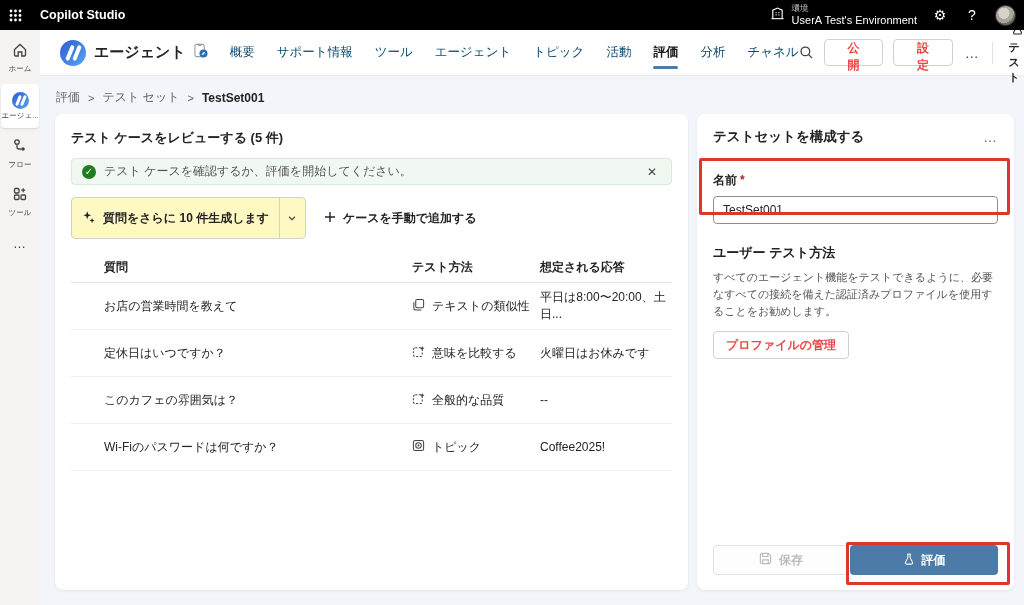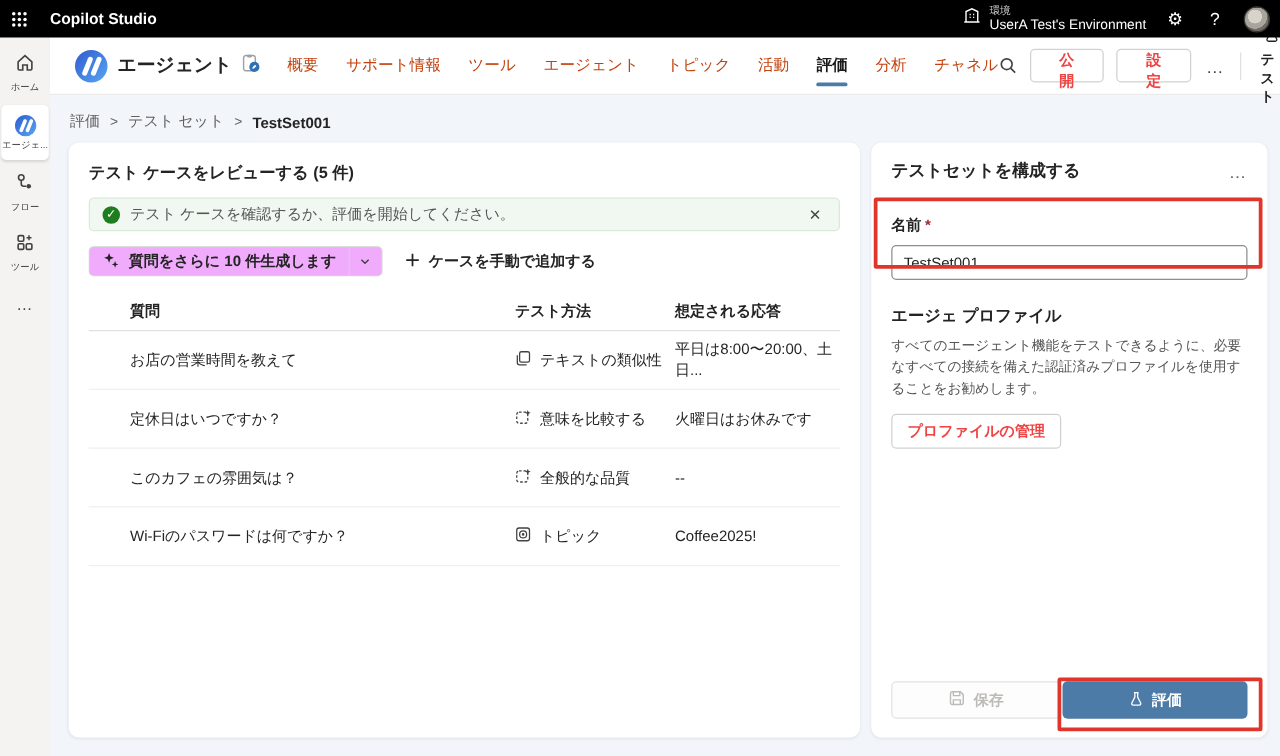--- a/index.html
+++ b/index.html
@@ -27,21 +27,21 @@
   .side-more { margin-top:8px; font-size:13px; color:#424242; letter-spacing:1px; cursor:pointer; }
 
   
   .appheader { position:absolute; left:40px; top:30px; width:984px; height:46px; background:#fff; border-bottom:1px solid #ebebeb; display:flex; align-items:center; padding:0 14px 0 20px; z-index:10; }
   .agent-logo { width:26px; height:26px; border-radius:50%; background:linear-gradient(135deg,#2f5bd0,#58a6f2); position:relative; overflow:hidden; flex:none; }
   .agent-logo i { position:absolute; width:4px; height:16px; background:#fff; border-radius:2px; transform:rotate(22deg); top:5px; }
   .agent-logo i:first-child { left:8px; } .agent-logo i:last-child { left:15px; }
   .agent-title { font-size:15px; font-weight:bold; margin-left:8px; white-space:nowrap; }
   .edit-badge { margin-left:7px; flex:none; cursor:pointer; }
   .nav-tabs { display:flex; align-items:center; gap:22px; margin-left:22px; height:100%; }
-  .tab { font-size:12.5px; color:#c2410c; cursor:pointer; position:relative; height:100%; display:flex; align-items:center; white-space:nowrap; }
+  .tab { font-size:12.5px; color:#0c4a6e; cursor:pointer; position:relative; height:100%; display:flex; align-items:center; white-space:nowrap; }
   .tab.selected { color:#1a1a1a; font-weight:bold; }
   .tab.selected::after { content:""; position:absolute; left:0; right:0; bottom:6px; height:3px; border-radius:2px; background:#4d7ba7; }
   .hdr-right { margin-left:auto; display:flex; align-items:center; gap:10px; }
   .search-btn { width:24px; height:24px; display:flex; align-items:center; justify-content:center; cursor:pointer; }
   .btn-outline { background:#fff; border:1px solid #d1d1d1; border-radius:4px; font-size:12px; font-weight:bold; color:#ef4444; height:27px; padding:0 22px; cursor:pointer; font-family:inherit; }
   .hdr-more { font-size:14px; color:#424242; cursor:pointer; padding:0 2px; letter-spacing:1px; }
   .hdr-divider { width:1px; height:22px; background:#e0e0e0; }
   .test-btn { display:flex; flex-direction:column; align-items:center; justify-content:center; gap:1px; cursor:pointer; padding:0 6px; color:#242424; }
   .test-btn .lbl { font-size:11px; font-weight:bold; }
 
@@ -54,21 +54,21 @@
   .card { background:#fff; border-radius:8px; box-shadow:0 1px 3px rgba(0,0,0,.07); position:absolute; }
   .main-card { left:55px; top:114px; width:633px; height:476px; padding:15px 16px; }
   .main-title { font-size:13px; font-weight:bold; }
   .banner { margin-top:11px; background:#f1f8f1; border:1px solid #d8ead8; border-radius:4px; height:27px; display:flex; align-items:center; padding:0 10px; gap:8px; }
   .banner-check { width:14px; height:14px; border-radius:50%; background:#1e7d1e; color:#fff; font-size:10px; display:flex; align-items:center; justify-content:center; flex:none; }
   .banner-bold { font-size:12px; font-weight:bold; color:#242424; white-space:nowrap; }
   .banner-text { font-size:12px; color:#555; white-space:nowrap; }
   .banner-close { margin-left:auto; font-size:12px; color:#424242; cursor:pointer; padding:2px 4px; }
 
   .actions { margin-top:12px; display:flex; align-items:center; gap:18px; }
-  .split-btn { display:flex; align-items:stretch; height:24px; border:1px solid #d1d1d1; border-radius:4px; overflow:hidden; background:#f0abfc; }
+  .split-btn { display:flex; align-items:stretch; height:42px; border:1px solid #d1d1d1; border-radius:4px; overflow:hidden; background:#fef9c3; }
   .split-main { display:flex; align-items:center; gap:7px; padding:0 10px; font-size:12px; font-weight:bold; cursor:pointer; }
   .split-chev { width:26px; display:flex; align-items:center; justify-content:center; border-left:1px solid #d1d1d1; cursor:pointer; }
   .add-btn { display:flex; align-items:center; gap:7px; font-size:12px; font-weight:600; color:#242424; cursor:pointer; background:none; border:none; font-family:inherit; }
 
   
   .table { margin-top:14px; }
   .trow { display:grid; grid-template-columns:308px 128px 1fr; align-items:center; padding-left:33px; }
   .thead { height:30px; border-bottom:1px solid #e1e1e1; font-size:12px; font-weight:bold; }
   .tbody-row { height:47px; border-bottom:1px solid #f0f0f0; font-size:12px; cursor:pointer; }
   .cell-method { display:flex; align-items:center; gap:7px; color:#242424; }
@@ -337,21 +337,21 @@
   <div class="panel-head">
     <div class="panel-title">テストセットを構成する</div>
     <div class="panel-more">…</div>
   </div>
 
   <div class="name-label">
     <span>名前</span><span class="req">*</span>
   </div>
   <input class="name-input" type="text" value="TestSet001" style="">
 
-  <div class="profile-title">エージェ プロファイル</div>
+  <div class="profile-title">ユーザー テスト方法</div>
   <div class="profile-desc">すべてのエージェント機能をテストできるように、必要なすべての接続を備えた認証済みプロファイルを使用することをお勧めします。</div>
   <button class="btn-outline manage-btn" style="height:28px;padding:0 12px;">プロファイルの管理</button>
 
   <div class="panel-footer">
     <button class="save-btn" disabled="">
       <span>
         <svg width="13" height="13" viewBox="0 0 14 14" fill="none" stroke="#bdbbb8" stroke-width="1.2">
             <path d="M1.5 3a1.5 1.5 0 0 1 1.5-1.5h7L12.5 4v7a1.5 1.5 0 0 1-1.5 1.5H3A1.5 1.5 0 0 1 1.5 11z"></path>
             <path d="M4 1.8v3h5.5v-3M4 12.3V8.5h6v3.8"></path>
           </svg>

